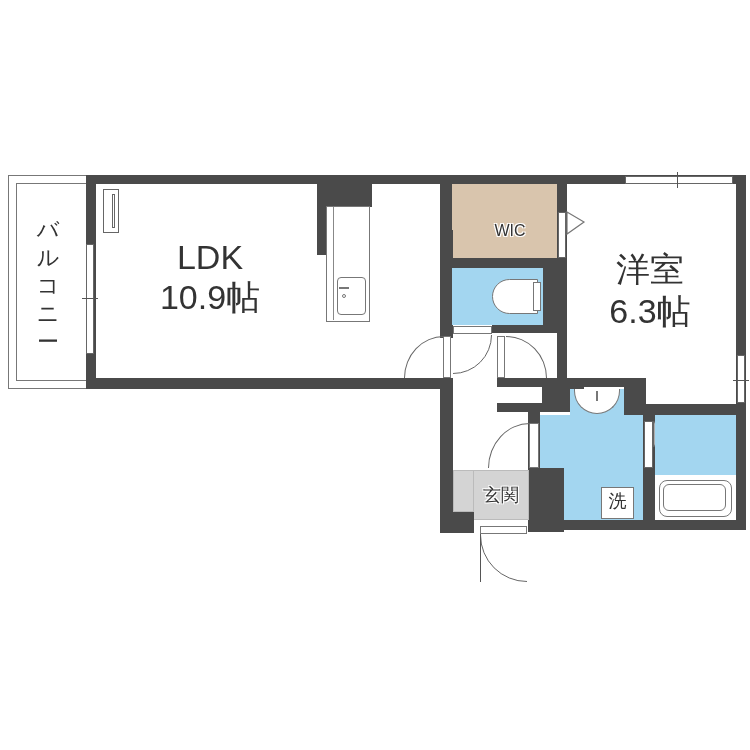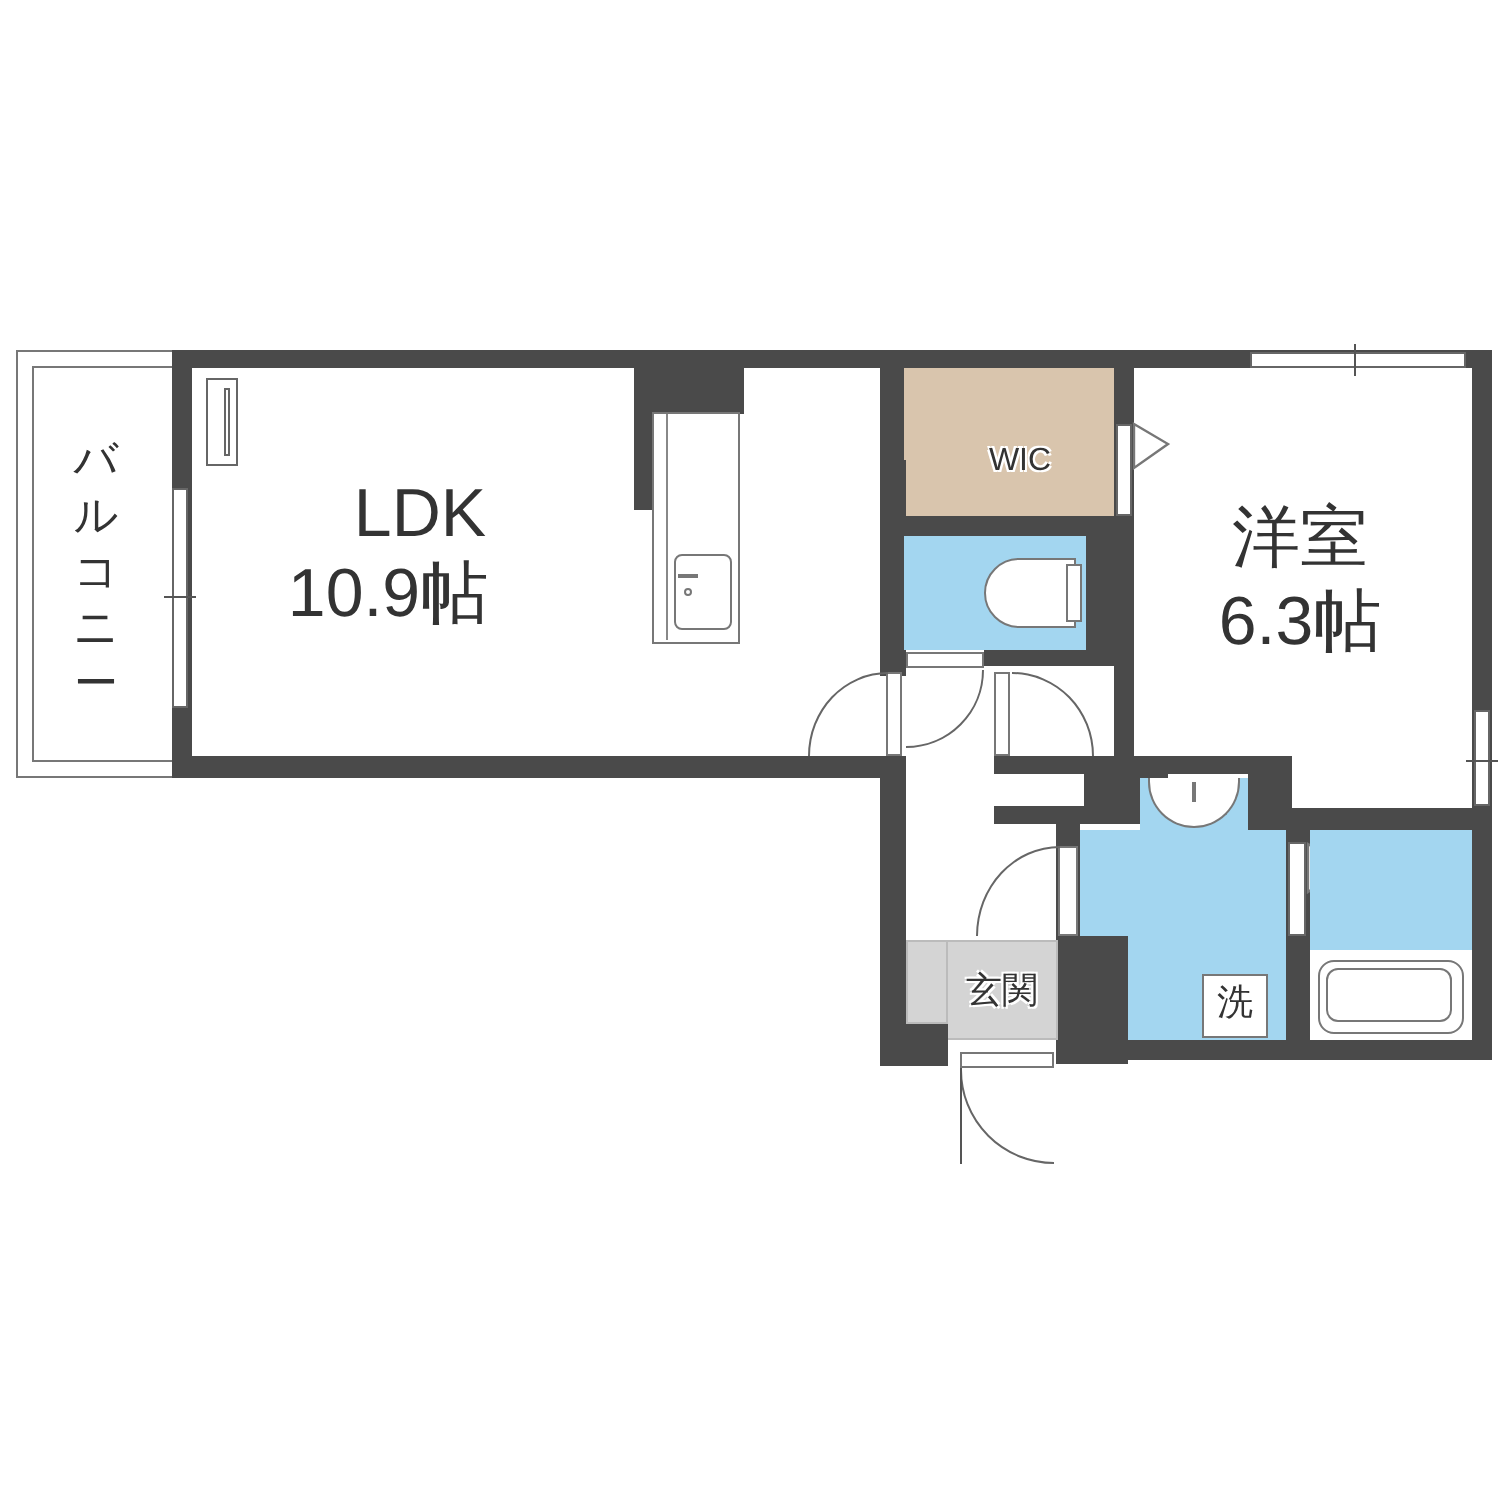--- a/index.html
+++ b/index.html
@@ -43,21 +43,21 @@
 <div class="abs win" style="left:737px;top:355px;width:8px;height:48px;"></div>
 <div class="abs line" style="left:733px;top:380px;width:16px;height:1px;"></div>
 
 <div class="abs win" style="left:625px;top:176px;width:108px;height:8px;"></div>
 <div class="abs line" style="left:677px;top:172px;width:1px;height:16px;"></div>
 
 <div class="abs" style="left:103px;top:189px;width:16px;height:44px;border:1.5px solid #666;background:#fff;">
   <div class="abs" style="left:8px;top:4px;width:3px;height:34px;border:1px solid #666;"></div>
 </div>
 <div class="abs label room-lg" style="left:150px;top:238px;width:120px;">LDK</div>
-<div class="abs label room-lg" style="left:124px;top:278px;width:140px;">10.9帖</div>
+<div class="abs label room-lg" style="left:140px;top:278px;width:140px;">10.9帖</div>
 
 <div class="abs wall" style="left:317px;top:175px;width:55px;height:32px;"></div>
 <div class="abs wall" style="left:317px;top:175px;width:9px;height:80px;"></div>
 
 <div class="abs" style="left:326px;top:206px;width:44px;height:116px;border:1.5px solid #777;background:#fff;">
   <div class="abs" style="left:6px;top:0;width:1px;height:113px;background:#888;"></div>
 </div>
 <div class="abs" style="left:337px;top:277px;width:29px;height:38px;border:1.5px solid #777;border-radius:4px;background:#fff;">
   <div class="abs" style="left:1px;top:9px;width:10px;height:2px;border:1px solid #777;"></div>
   <div class="abs" style="left:4px;top:16px;width:4px;height:4px;border:1px solid #777;border-radius:50%;"></div>

